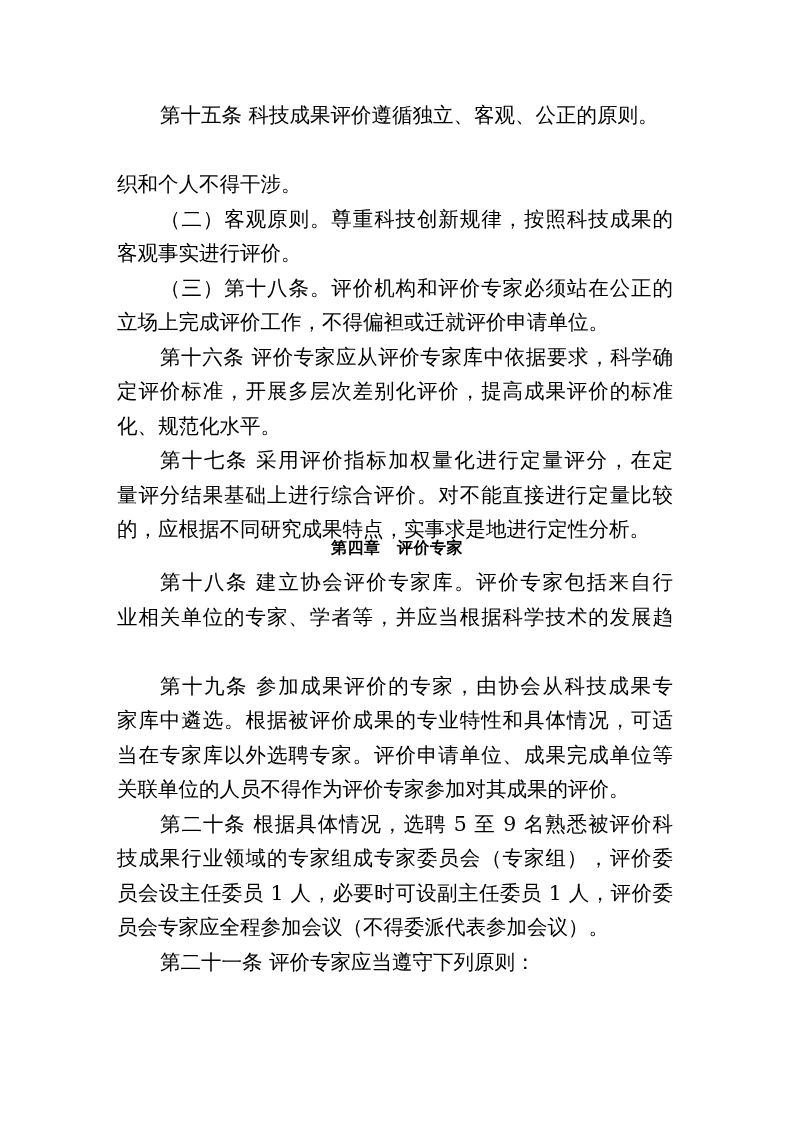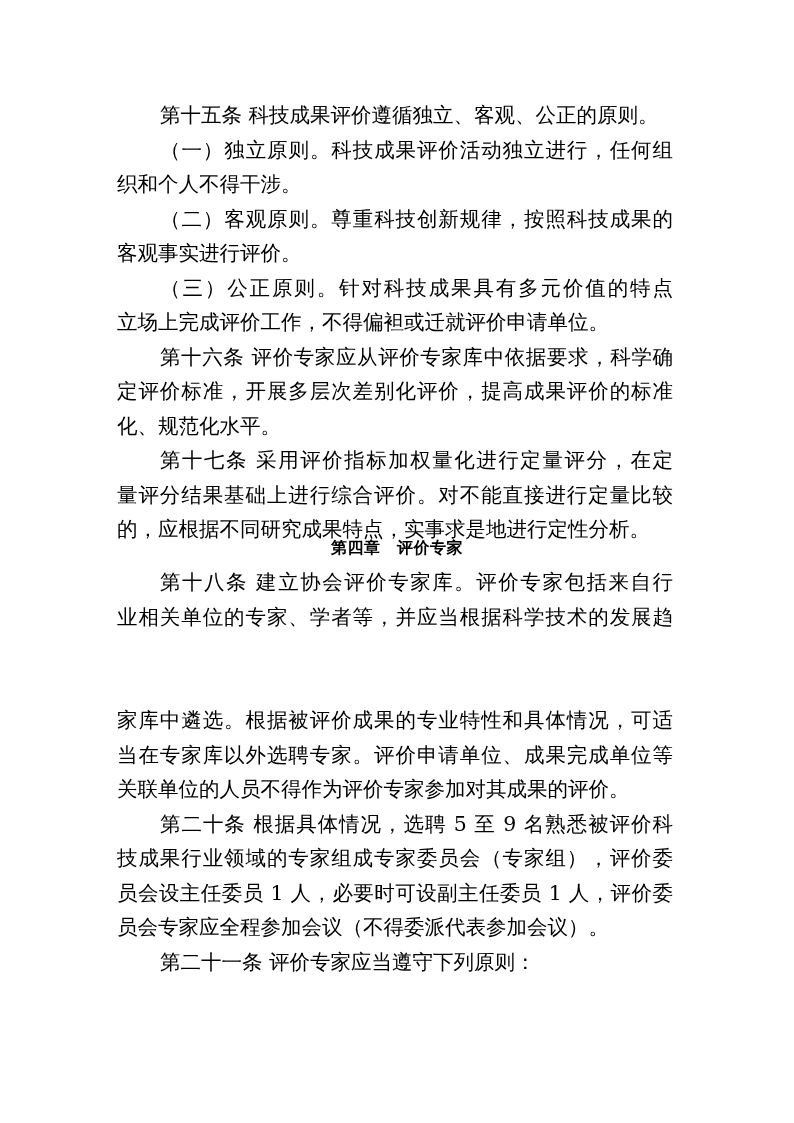--- a/index.html
+++ b/index.html
@@ -53,35 +53,35 @@
       font-weight: bold;
       font-size: 16px;
       letter-spacing: 0.5px;
     }
   </style>
 </head>
 <body>
 
 <div class="page">
   <div class="line indent last" style="top:98px">第十五条 科技成果评价遵循独立、客观、公正的原则。</div>
-  <div class="line indent" style="top:133px">（一）独立原则。科技成果评价活动独立进行，任何组</div>
   <div class="line last" style="top:167px">织和个人不得干涉。</div>
   <div class="line indent" style="top:202px">（二）客观原则。尊重科技创新规律，按照科技成果的</div>
   <div class="line last" style="top:236px">客观事实进行评价。</div>
-  <div class="line indent" style="top:271px">（三）公正原则。针对科技成果具有多元价值的特点</div>
+  <div class="line indent" style="top:271px">（三）第十八条。评价机构和评价专家必须站在公正的</div>
   <div class="line last" style="top:305px">立场上完成评价工作，不得偏袒或迁就评价申请单位。</div>
   <div class="line indent" style="top:340px">第十六条 评价专家应从评价专家库中依据要求，科学确</div>
   <div class="line" style="top:374px">定评价标准，开展多层次差别化评价，提高成果评价的标准</div>
   <div class="line last" style="top:409px">化、规范化水平。</div>
   <div class="line indent" style="top:443px">第十七条 采用评价指标加权量化进行定量评分，在定</div>
   <div class="line" style="top:478px">量评分结果基础上进行综合评价。对不能直接进行定量比较</div>
   <div class="line last" style="top:512px">的，应根据不同研究成果特点，实事求是地进行定性分析。</div>
   <div class="heading" style="top:531px">第四章　评价专家</div>
   <div class="line indent" style="top:565px">第十八条 建立协会评价专家库。评价专家包括来自行</div>
   <div class="line" style="top:600px">业相关单位的专家、学者等，并应当根据科学技术的发展趋</div>
+  <div class="line indent" style="top:669px">第十九条 参加成果评价的专家，由协会从科技成果专</div>
   <div class="line" style="top:703px">家库中遴选。根据被评价成果的专业特性和具体情况，可适</div>
   <div class="line" style="top:738px">当在专家库以外选聘专家。评价申请单位、成果完成单位等</div>
   <div class="line last" style="top:772px">关联单位的人员不得作为评价专家参加对其成果的评价。</div>
   <div class="line indent" style="top:807px">第二十条 根据具体情况，选聘 5 至 9 名熟悉被评价科</div>
   <div class="line" style="top:841px">技成果行业领域的专家组成专家委员会（专家组），评价委</div>
   <div class="line" style="top:876px">员会设主任委员 1 人，必要时可设副主任委员 1 人，评价委</div>
   <div class="line last" style="top:910px">员会专家应全程参加会议（不得委派代表参加会议）。</div>
   <div class="line indent last" style="top:945px">第二十一条 评价专家应当遵守下列原则：</div>
 </div>
 

